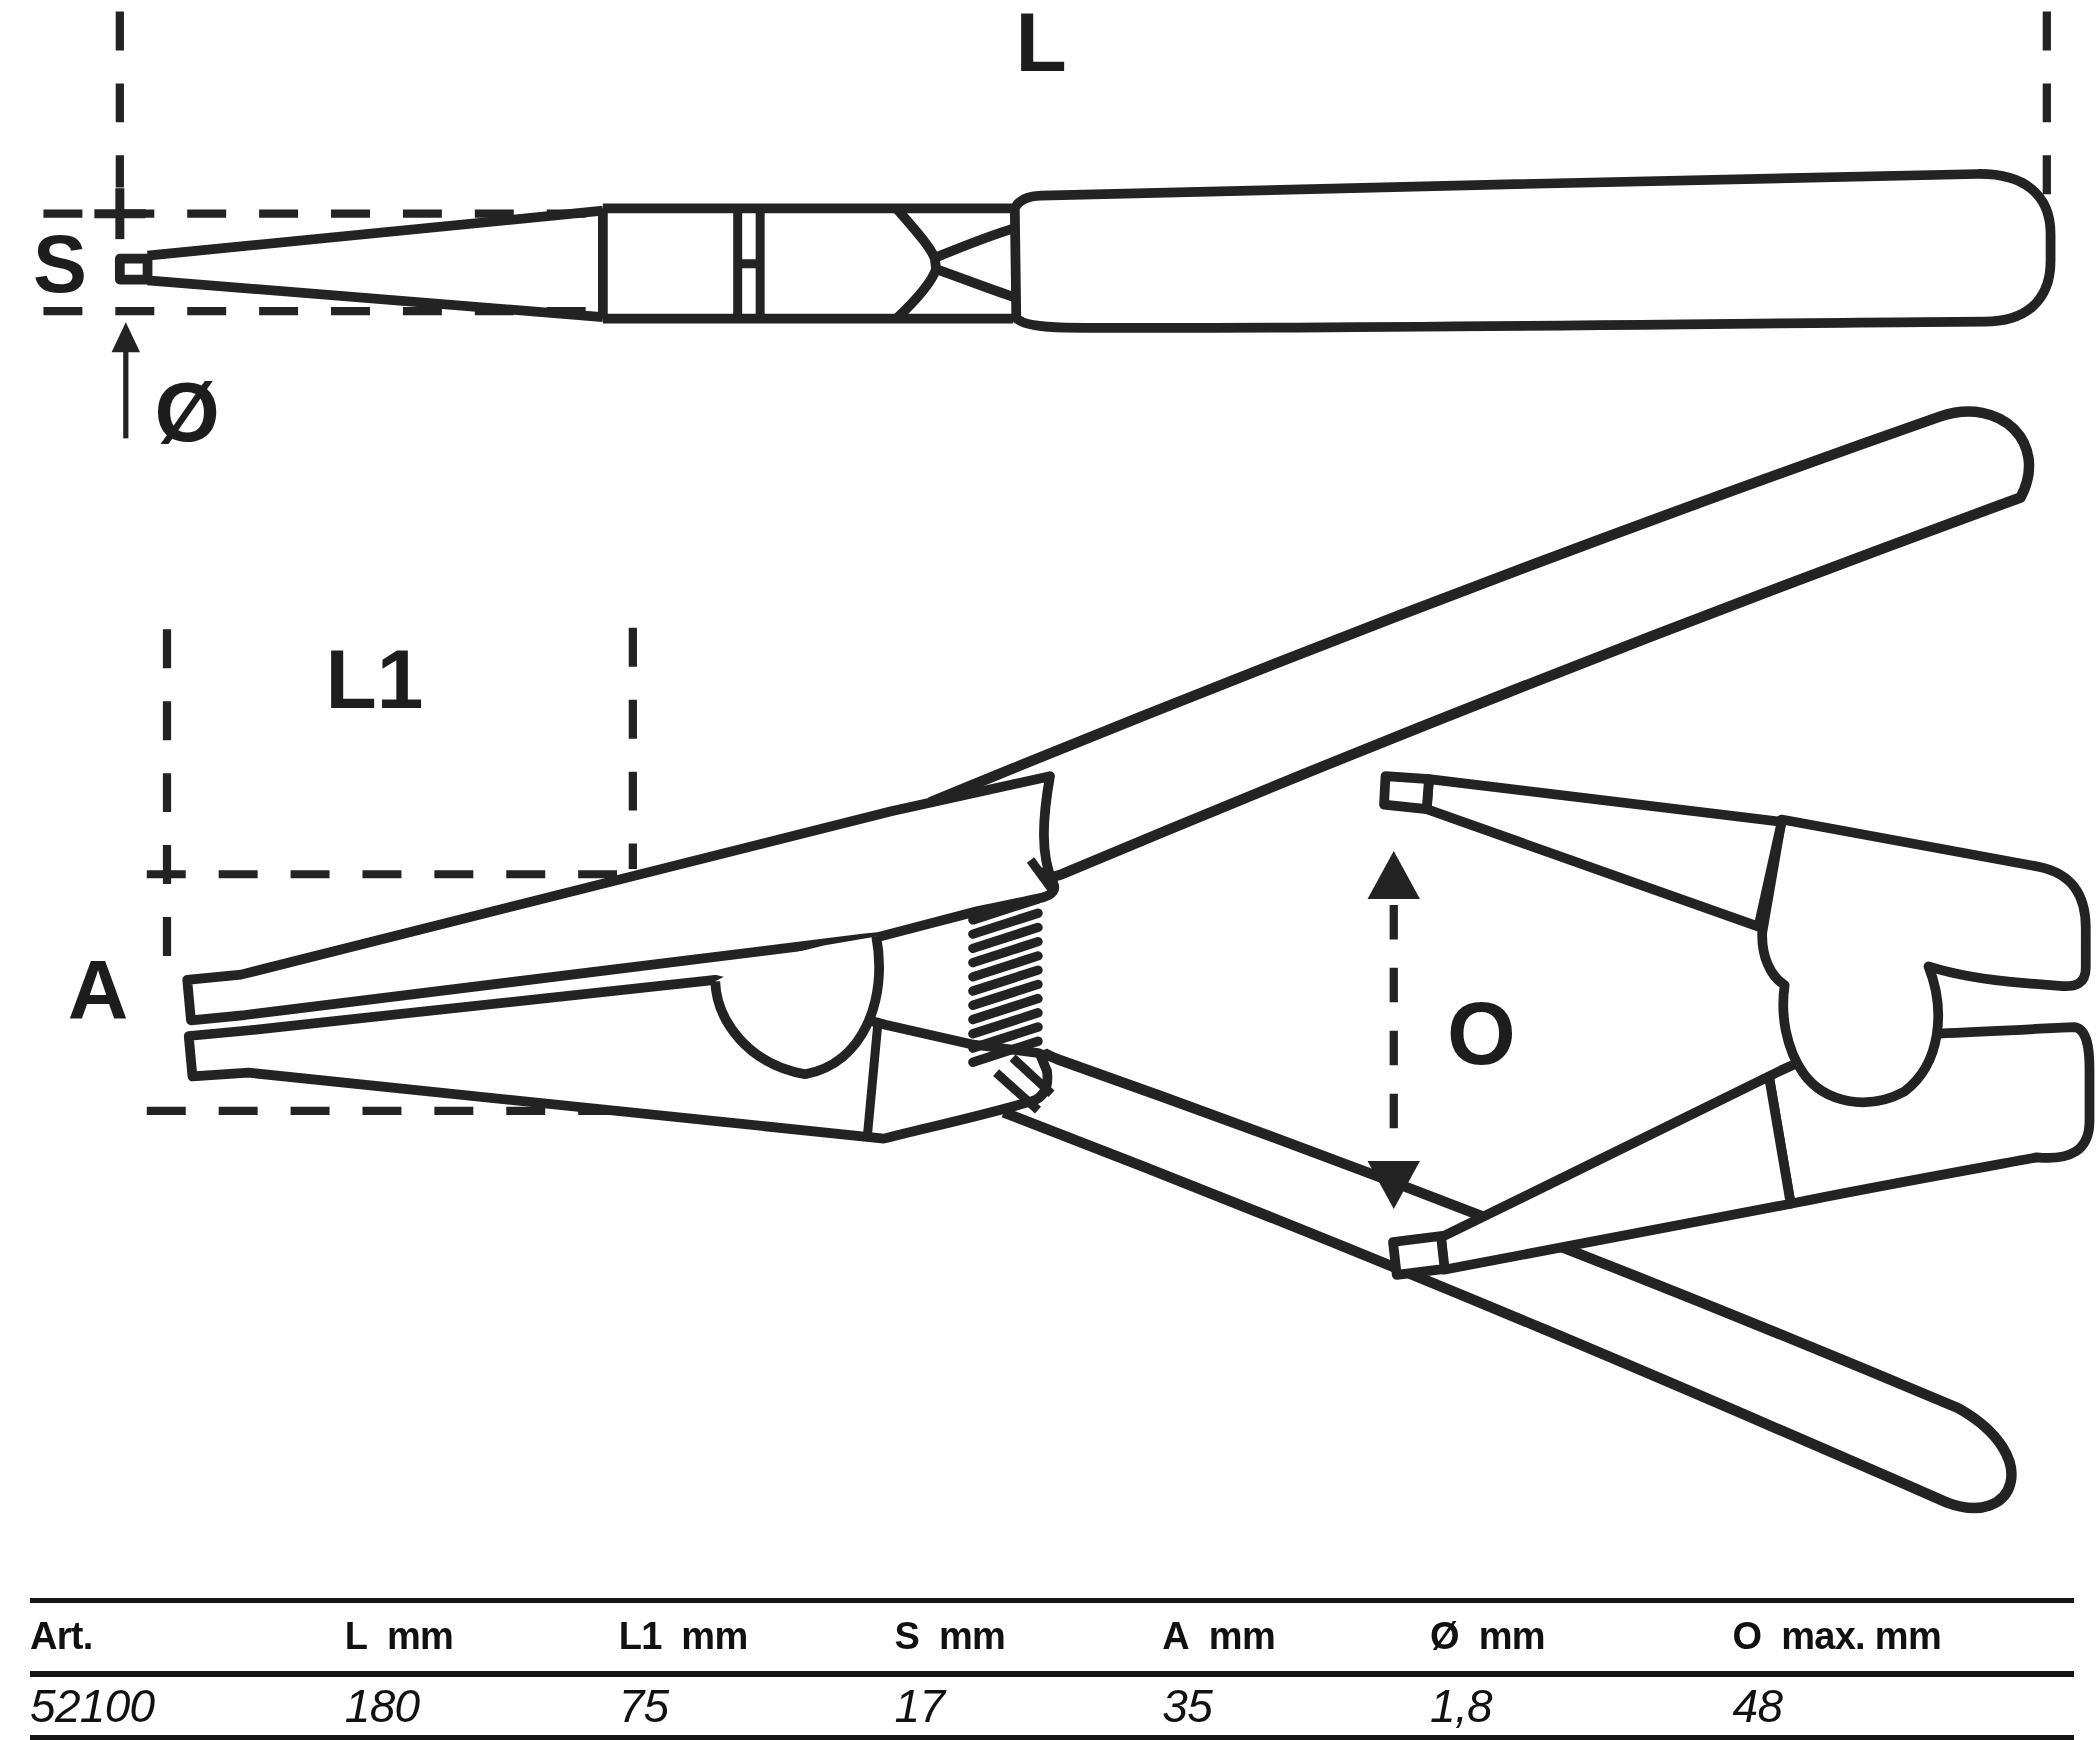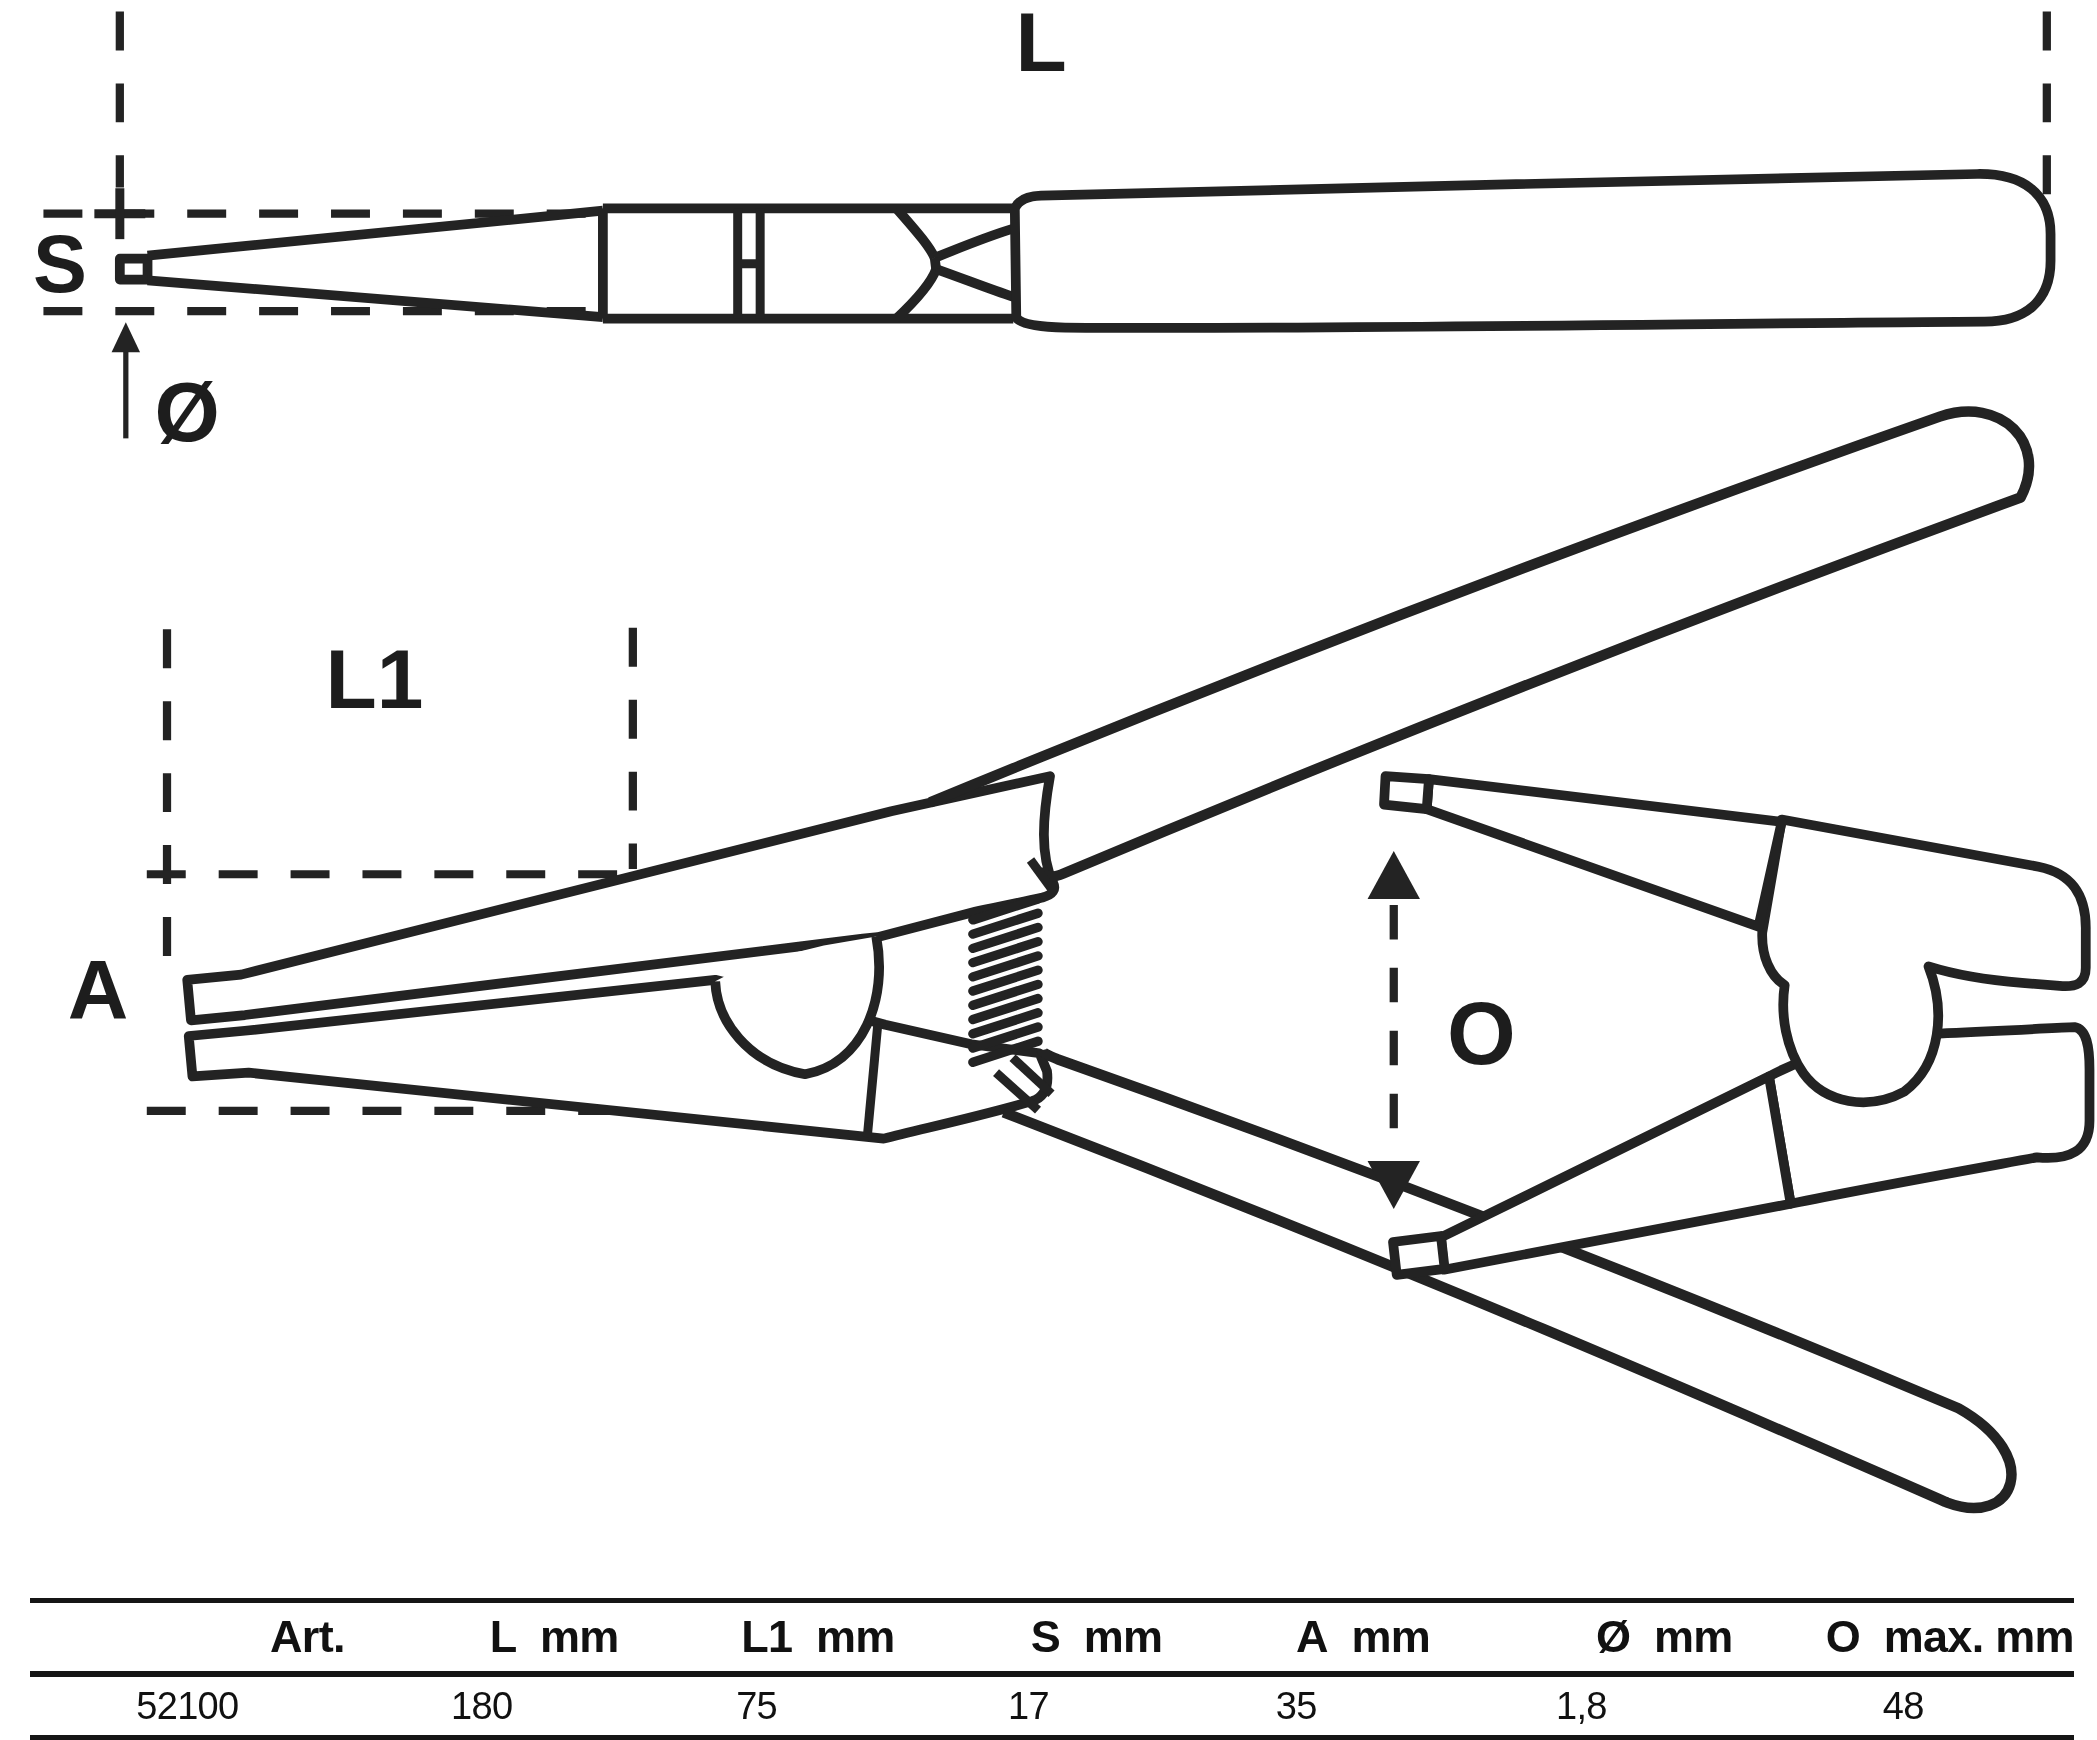--- a/index.html
+++ b/index.html
@@ -10,22 +10,22 @@
   .dim-label { font-family:"Liberation Sans", sans-serif; font-weight:bold; fill:#1d1d1d; }
 
   
   .spec-table { position:absolute; left:30px; top:1598px; width:2044px; color:#111; }
   .rule-top    { height:4.5px; background:#151515; }
   .rule-mid    { height:6.7px; background:#151515; }
   .rule-bottom { height:6px; background:#151515; }
   .tgrid { display:grid; grid-template-columns: 15.4% 13.4% 13.5% 13.1% 13.1% 14.8% 16.7%; }
   .thead-row { height:68px; align-items:center; }
   .tbody-row { height:58px; align-items:center; }
-  .th { font-weight:bold; font-size:45px; text-align:right; letter-spacing:-0.7px; white-space:pre; }
-  .td { font-size:38px; text-align:center; letter-spacing:-0.7px; }
+  .th { font-weight:bold; font-size:38px; text-align:left; letter-spacing:-0.7px; white-space:pre; }
+  .td { font-size:46px; text-align:left; letter-spacing:-0.7px;font-style:italic; }
 </style>
 </head>
 <body>
 
 <div id="stage">
 
 <svg id="drawing" viewBox="0 0 2800 2324" xmlns="http://www.w3.org/2000/svg">
 
   <g fill="none" stroke="#232323" stroke-width="13" stroke-linejoin="round" stroke-linecap="butt">
 

